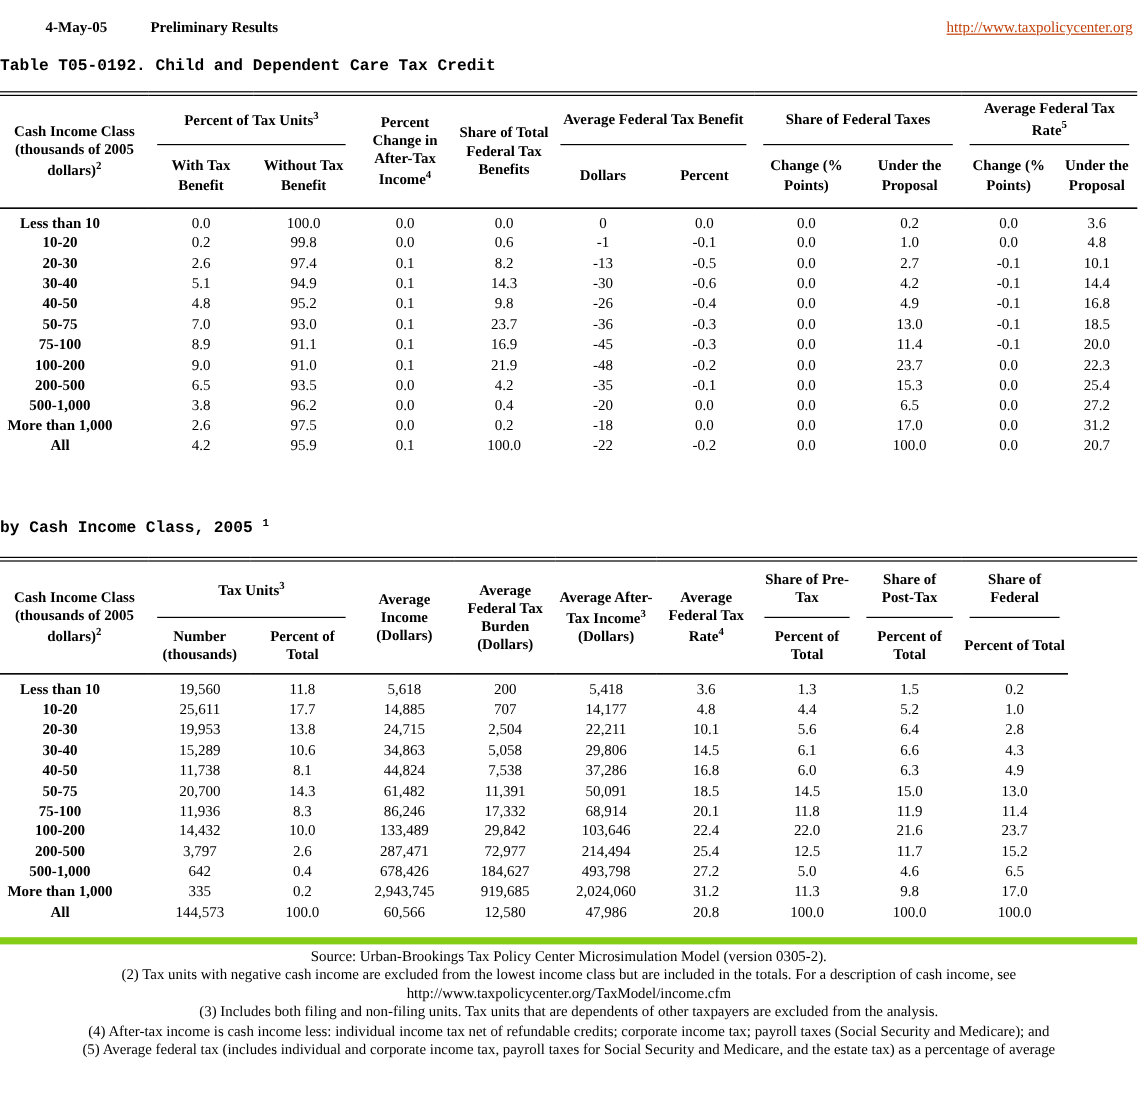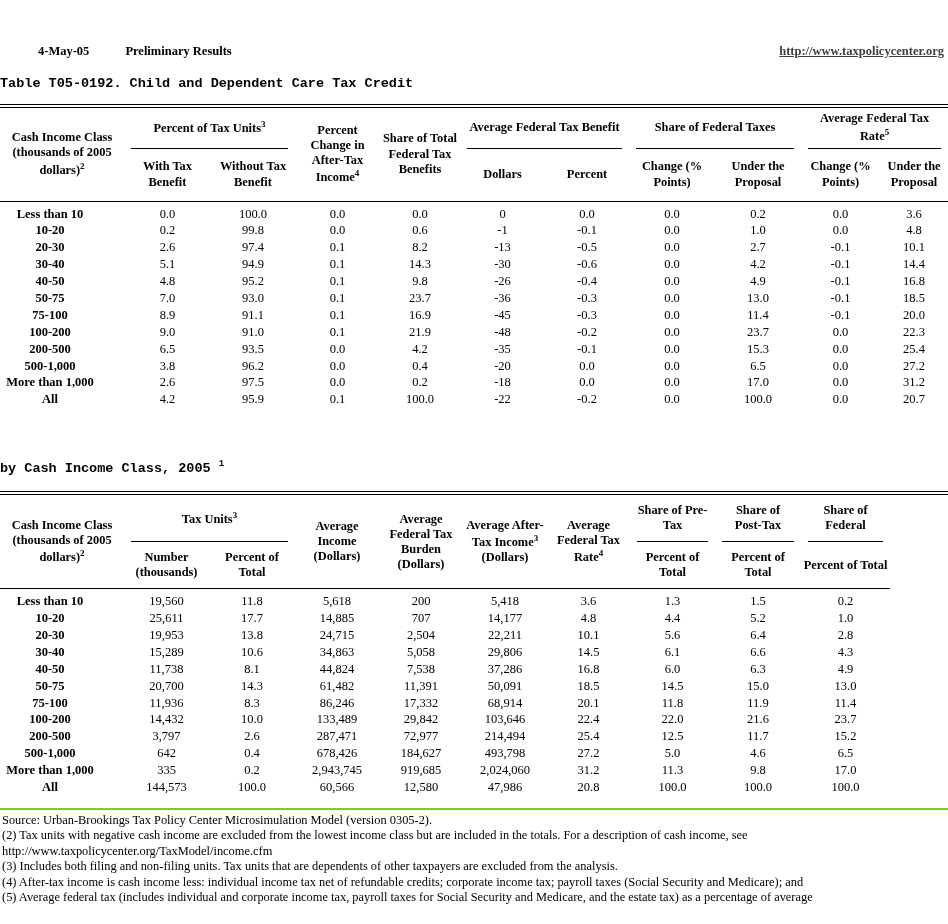--- a/index.html
+++ b/index.html
@@ -1,23 +1,23 @@
 <!DOCTYPE html>
 <html><head>
 <meta charset="utf-8">
 <style>
   html, body { margin:0; padding:0; }
   body { background:#ffffff; color:#000000; font-family:"Liberation Serif", serif; }
   .page { position:relative; width:948px; height:924px; overflow:hidden; background:#ffffff; }
 
   
-  .topbar { display:flex; align-items:center; padding:4px 4px 0 38px; font-size:12.5px;margin-top:40px; }
+  .topbar { display:flex; align-items:center; padding:16px 4px 0 38px; font-size:12.5px; }
   .topbar .date { font-weight:bold; }
   .topbar .status { font-weight:bold; margin-left:36px; }
-  .topbar .link { margin-left:auto; color:#404040; text-decoration:underline; cursor:pointer;font-weight:bold; }
+  .topbar .link { margin-left:auto; color:#c2410c; text-decoration:underline; cursor:pointer; }
 
   
   .title { text-align:left; font-weight:bold; font-size:13.5px; line-height:1.45;font-family:Liberation Mono, monospace; }
   .title.first { margin-top:15px; }
   .title2 { margin-top:50px; }
   sup { font-size:9px; font-weight:inherit; }
 
   
   table { border-collapse:collapse; table-layout:fixed; width:948px; }
   .t1 { margin-top:10px; }
@@ -33,21 +33,21 @@
   tr.hA th { height:38px; }
 
   tbody { }
   tbody tr { height:16.9px; }
   tbody td { font-size:12.5px; padding:0 2px; white-space:nowrap; }
   td.rowlabel { font-weight:bold; text-align:center; padding-right:26px; }
   td.num { text-align:center; }
   tbody:before { content:""; display:block; height:4px; }
 
   
-  .footnotes { border-top:2px solid #84cc16; margin-top:12px; padding:3px 2px 0 2px; font-size:12.4px; line-height:15.4px; }
+  .footnotes { border-top:6px solid #84cc16; margin-top:12px; padding:3px 2px 0 2px; font-size:12.4px; line-height:15.4px;text-align:center; }
 </style>
 </head>
 <body>
 
 <div class="page">
 
   <div class="topbar">
     <span class="date">4-May-05</span>
     <span class="status">Preliminary Results</span>
     <span class="link">http://www.taxpolicycenter.org</span>

